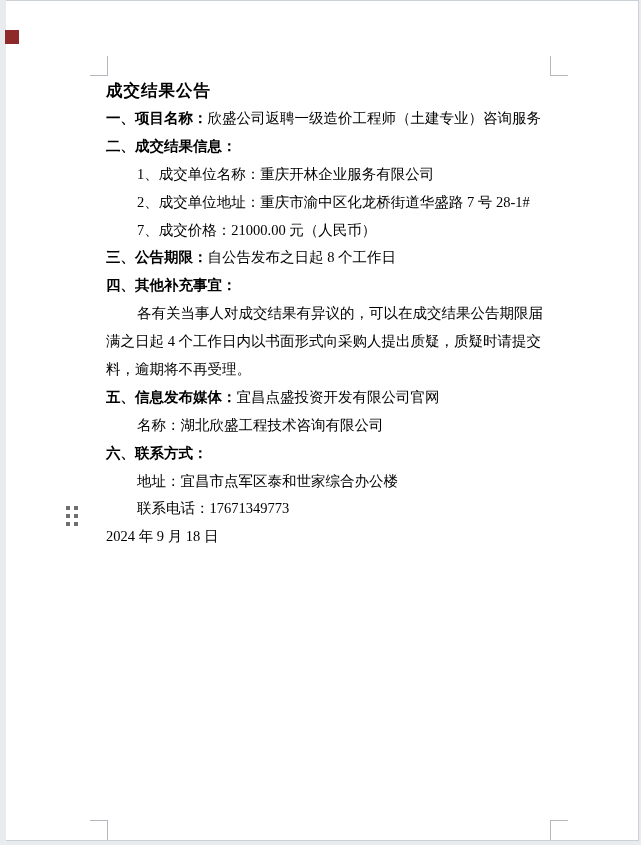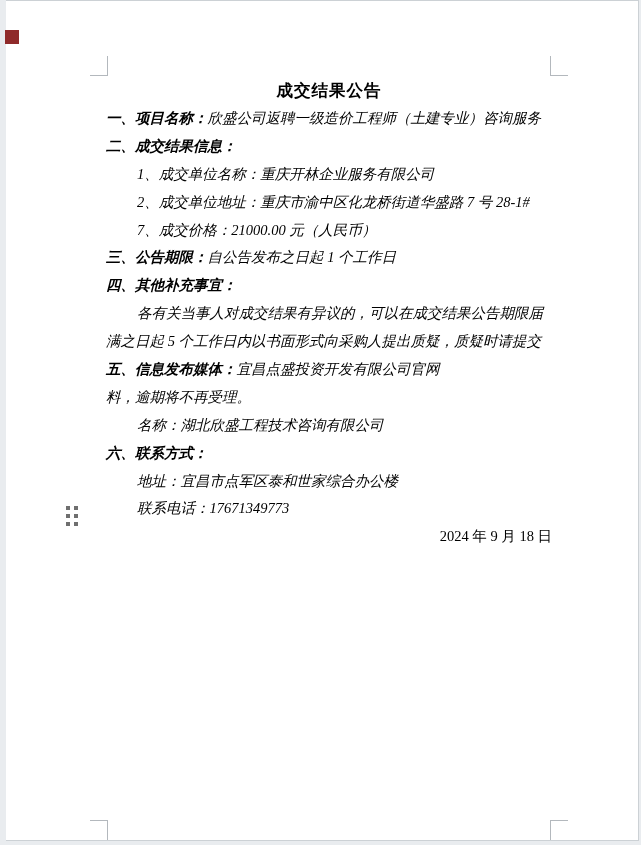--- a/index.html
+++ b/index.html
@@ -65,38 +65,36 @@
     position: absolute;
     left: 100px;
     top: 76px;
     width: 446px;
     color: #000;
     font-size: 14.5px;
   }
   .doc-title {
     height: 28px;
     line-height: 28px;
-    text-align: center;
+    text-align: left;
     font-weight: bold;
     font-size: 16.5px;
     letter-spacing: 1px;
     white-space: nowrap;
   }
   .line {
     height: 27.9px;
     line-height: 27.9px;
     white-space: nowrap;
-    font-style: italic;
   }
   .line .b { font-weight: bold; }
   .indent { padding-left: 31px; }
   .doc-date {
     height: 27.9px;
     line-height: 27.9px;
-    text-align: right;
     white-space: nowrap;
   }
 </style>
 </head>
 <body>
 
 <div class="canvas">
   <div class="page">
 
     <div class="mark mark-tl"></div>
@@ -105,26 +103,26 @@
     <div class="mark mark-br"></div>
 
     <div class="content">
       <div class="doc-title">成交结果公告</div>
 
       <div class="line"><span class="b">一、项目名称：</span><span>欣盛公司返聘一级造价工程师（土建专业）咨询服务</span></div>
       <div class="line"><span class="b">二、成交结果信息：</span><span></span></div>
       <div class="line indent"><span>1、成交单位名称：重庆开林企业服务有限公司</span></div>
       <div class="line indent"><span>2、成交单位地址：重庆市渝中区化龙桥街道华盛路 7 号 28-1#</span></div>
       <div class="line indent"><span>7、成交价格：21000.00 元（人民币）</span></div>
-      <div class="line"><span class="b">三、公告期限：</span><span>自公告发布之日起 1 个工作日</span></div>
+      <div class="line"><span class="b">三、公告期限：</span><span>自公告发布之日起 8 个工作日</span></div>
       <div class="line"><span class="b">四、其他补充事宜：</span><span></span></div>
       <div class="line indent"><span>各有关当事人对成交结果有异议的，可以在成交结果公告期限届</span></div>
-      <div class="line"><span>满之日起 5 个工作日内以书面形式向采购人提出质疑，质疑时请提交</span></div>
+      <div class="line"><span>满之日起 4 个工作日内以书面形式向采购人提出质疑，质疑时请提交</span></div>
+      <div class="line"><span>料，逾期将不再受理。</span></div>
       <div class="line"><span class="b">五、信息发布媒体：</span><span>宜昌点盛投资开发有限公司官网</span></div>
-      <div class="line"><span>料，逾期将不再受理。</span></div>
       <div class="line indent"><span>名称：湖北欣盛工程技术咨询有限公司</span></div>
       <div class="line"><span class="b">六、联系方式：</span><span></span></div>
       <div class="line indent"><span>地址：宜昌市点军区泰和世家综合办公楼</span></div>
       <div class="line indent"><span>联系电话：17671349773</span></div>
 
       <div class="doc-date">2024 年 9 月 18 日</div>
     </div>
 
     <div class="drag-dots">
       <div class="dot"></div>

